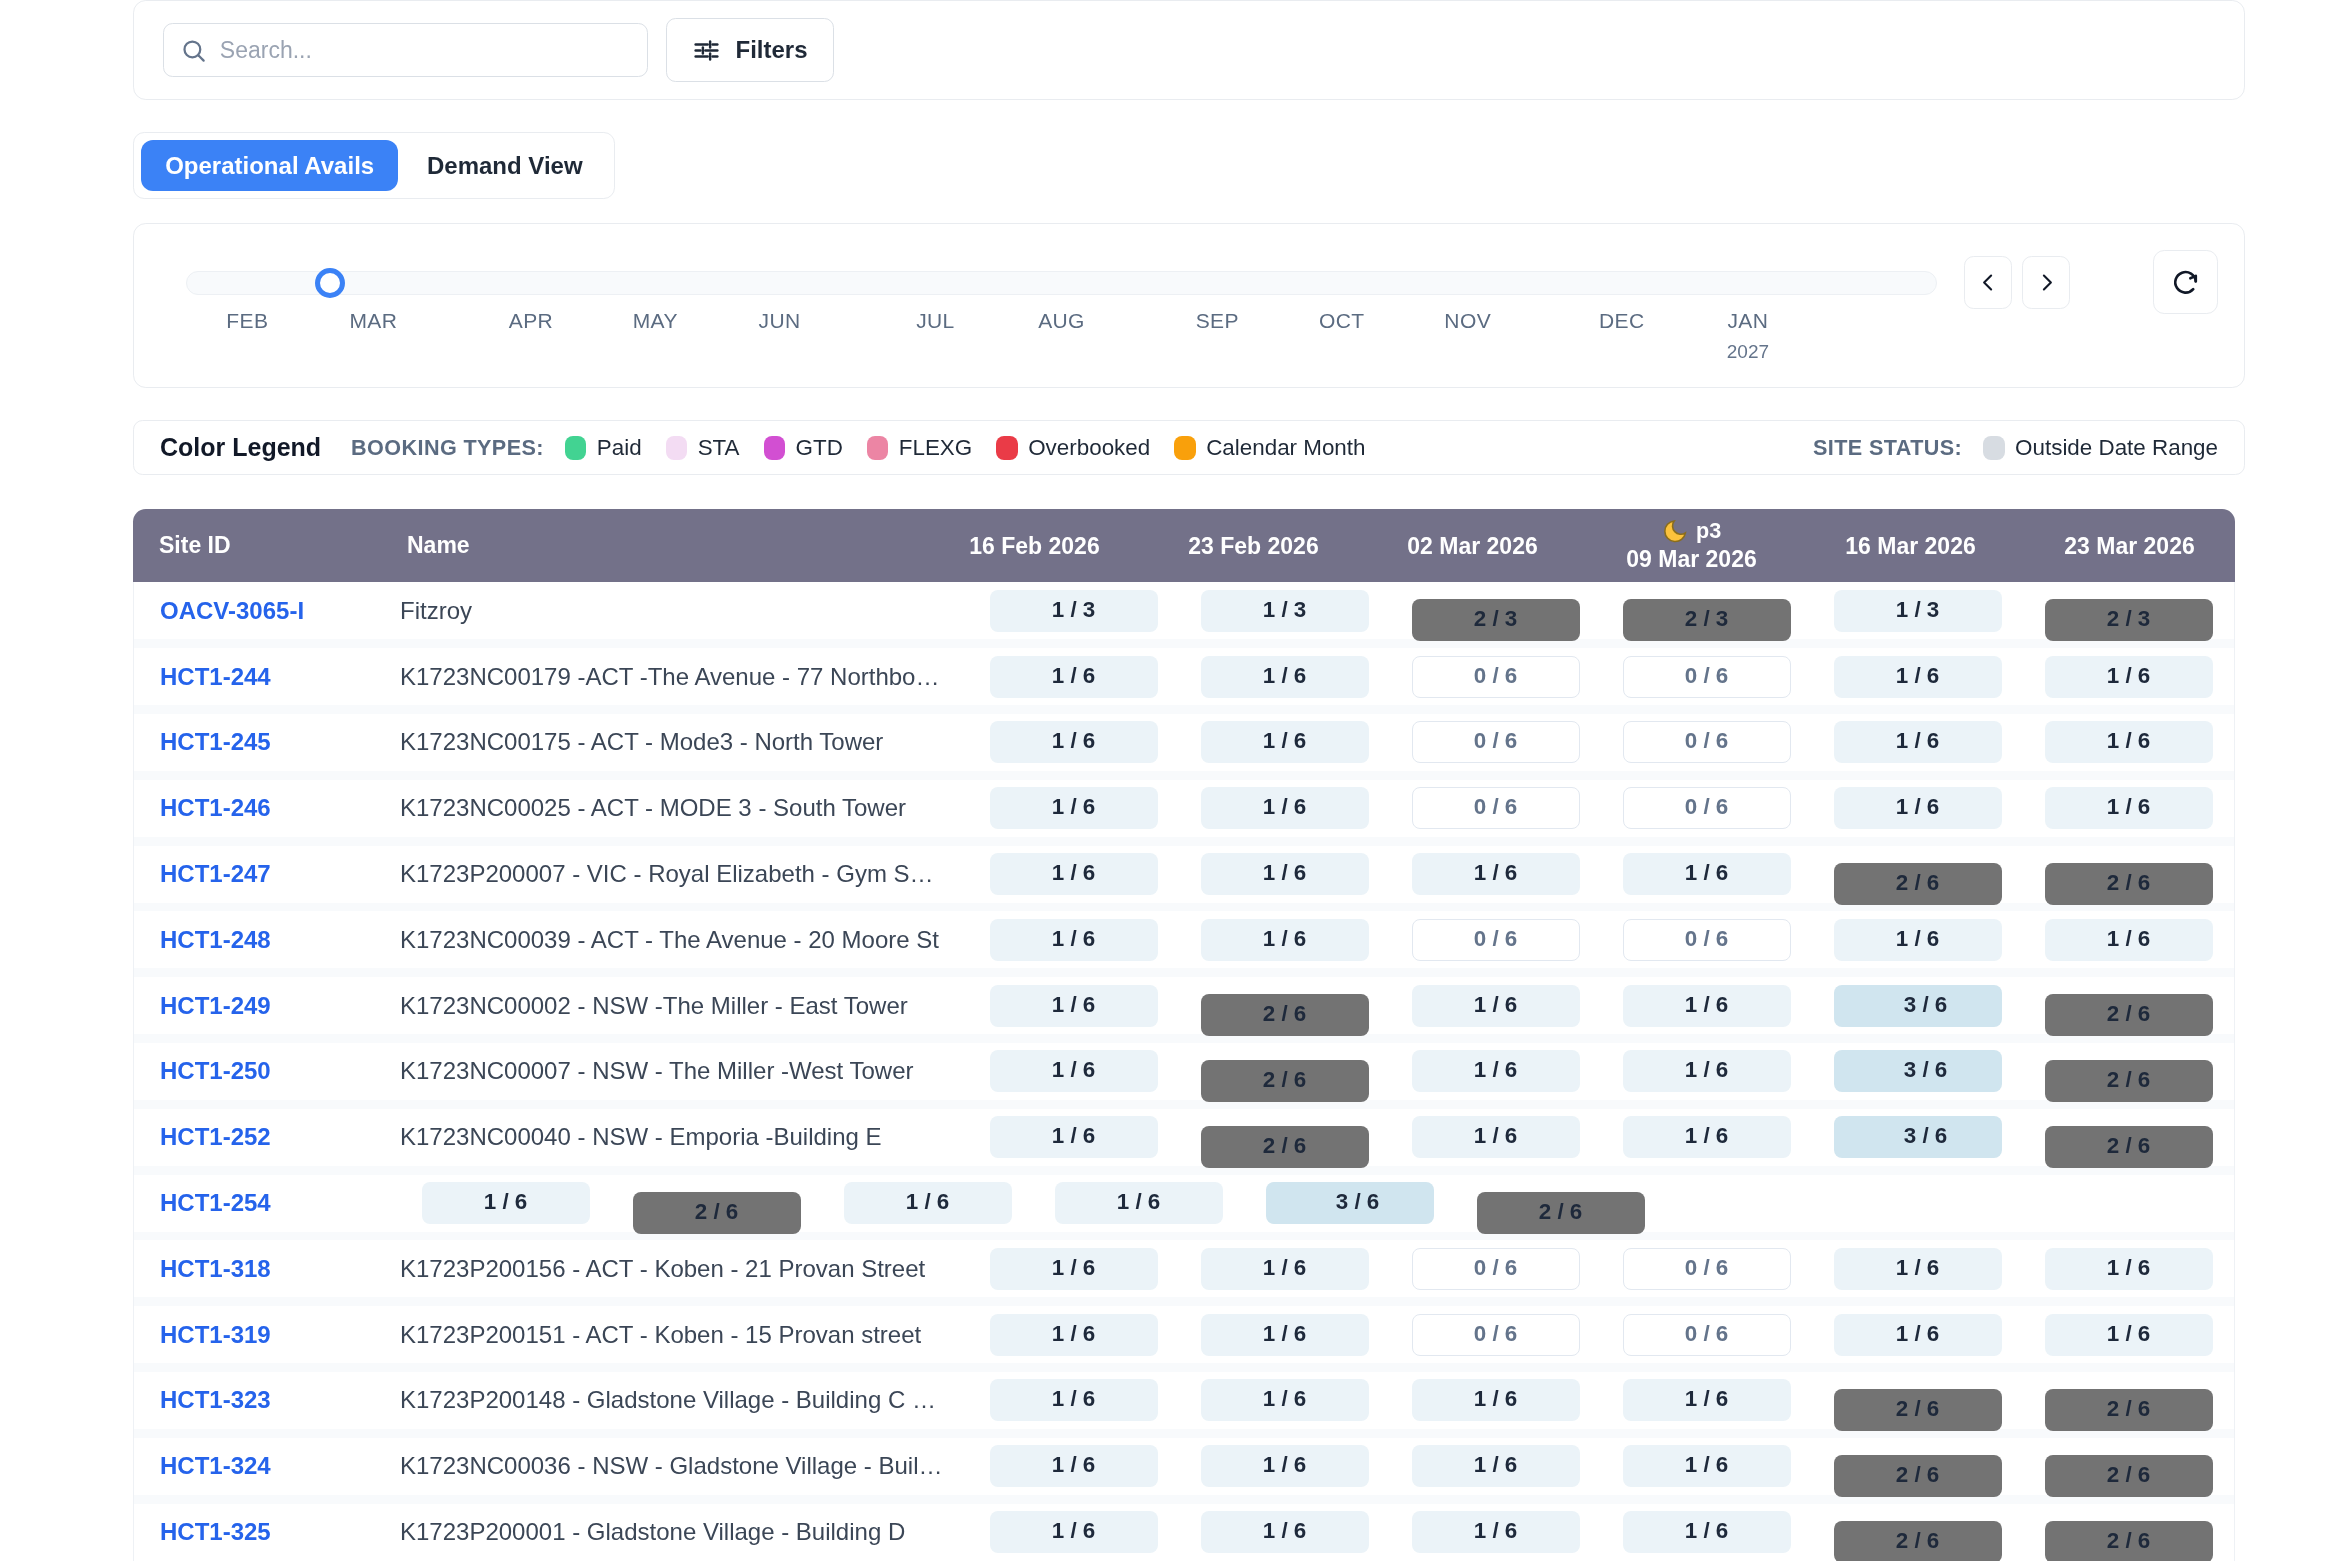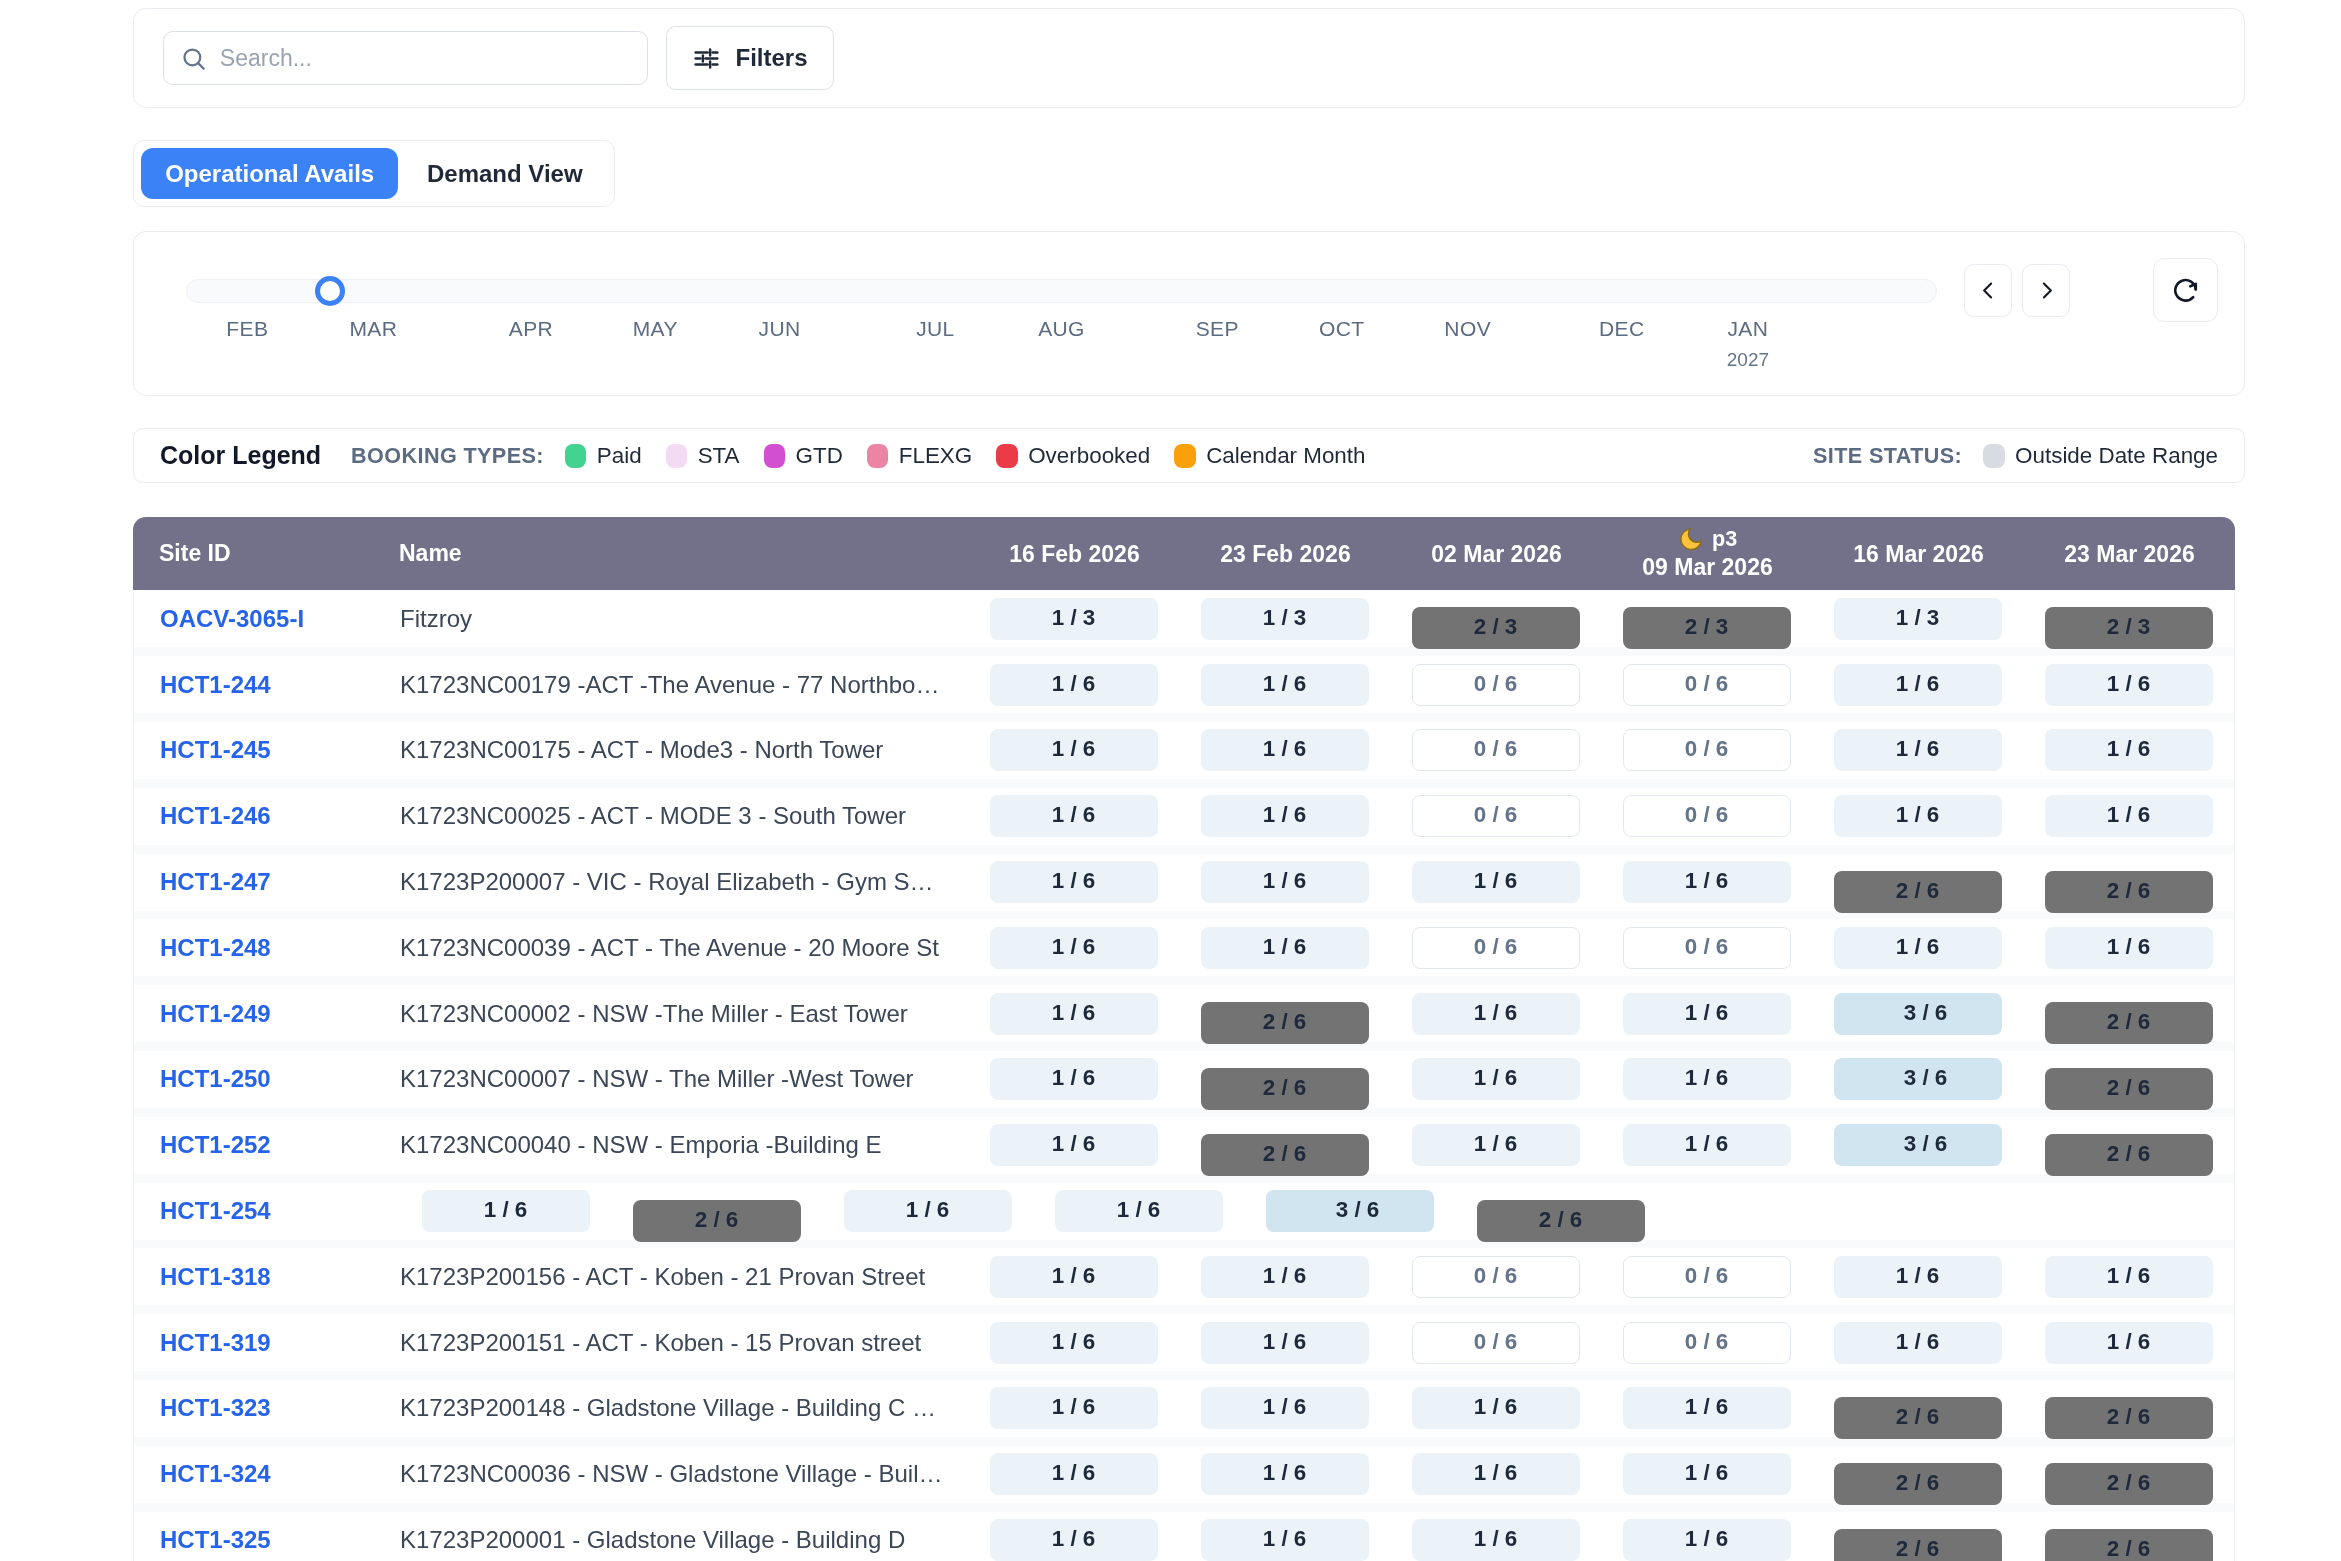--- a/index.html
+++ b/index.html
@@ -11,21 +11,21 @@
   }
   .container { margin-left: 133px; width: 2112px; }
   .card {
     background: #fff;
     border: 1.6px solid #e9ecf0;
     border-radius: 12.8px;
   }
 
   
   .search-card {
-    margin-top: 8px; height: 100px;
+    margin-top: 0; height: 100px;
     display: flex; align-items: center; padding-left: 29px;
   }
   .search-box {
     width: 485px; height: 54px;
     border: 1.6px solid #dbe0e6; border-radius: 9.6px;
     display: flex; align-items: center; padding: 0 16px; gap: 12.8px;
     background: #fff;
   }
   .search-box svg { flex: 0 0 auto; }
   .search-box input {
@@ -106,21 +106,21 @@
   .swatch { width: 21.6px; height: 24px; border-radius: 8px; flex: 0 0 auto; }
   .legend-item-label { font-size: 22.4px; color: #1f2937; white-space: nowrap; }
   .legend-right { margin-left: auto; display: flex; align-items: center; }
 
   
   .table-wrap { margin-top: 34px; width: 2102px; }
   .thead {
     height: 73px; background: #737189; color: #fff;
     border-radius: 12.8px 12.8px 0 0;
     display: flex; align-items: center;
-    font-size: 23px; font-weight: 700;
+    font-size: 23px; font-weight: 700; gap: 8px;
   }
   .col-siteid { width: 266px; padding-left: 26px; }
   .col-name { flex: 1; }
   .col-date {
     width: 211px; display: flex; flex-direction: column;
     align-items: center; justify-content: center; text-align: center;
     line-height: 1.25;
   }
   .col-date .p3-line { display: flex; align-items: center; gap: 7.2px; font-size: 21.6px; }
   .tbody {

